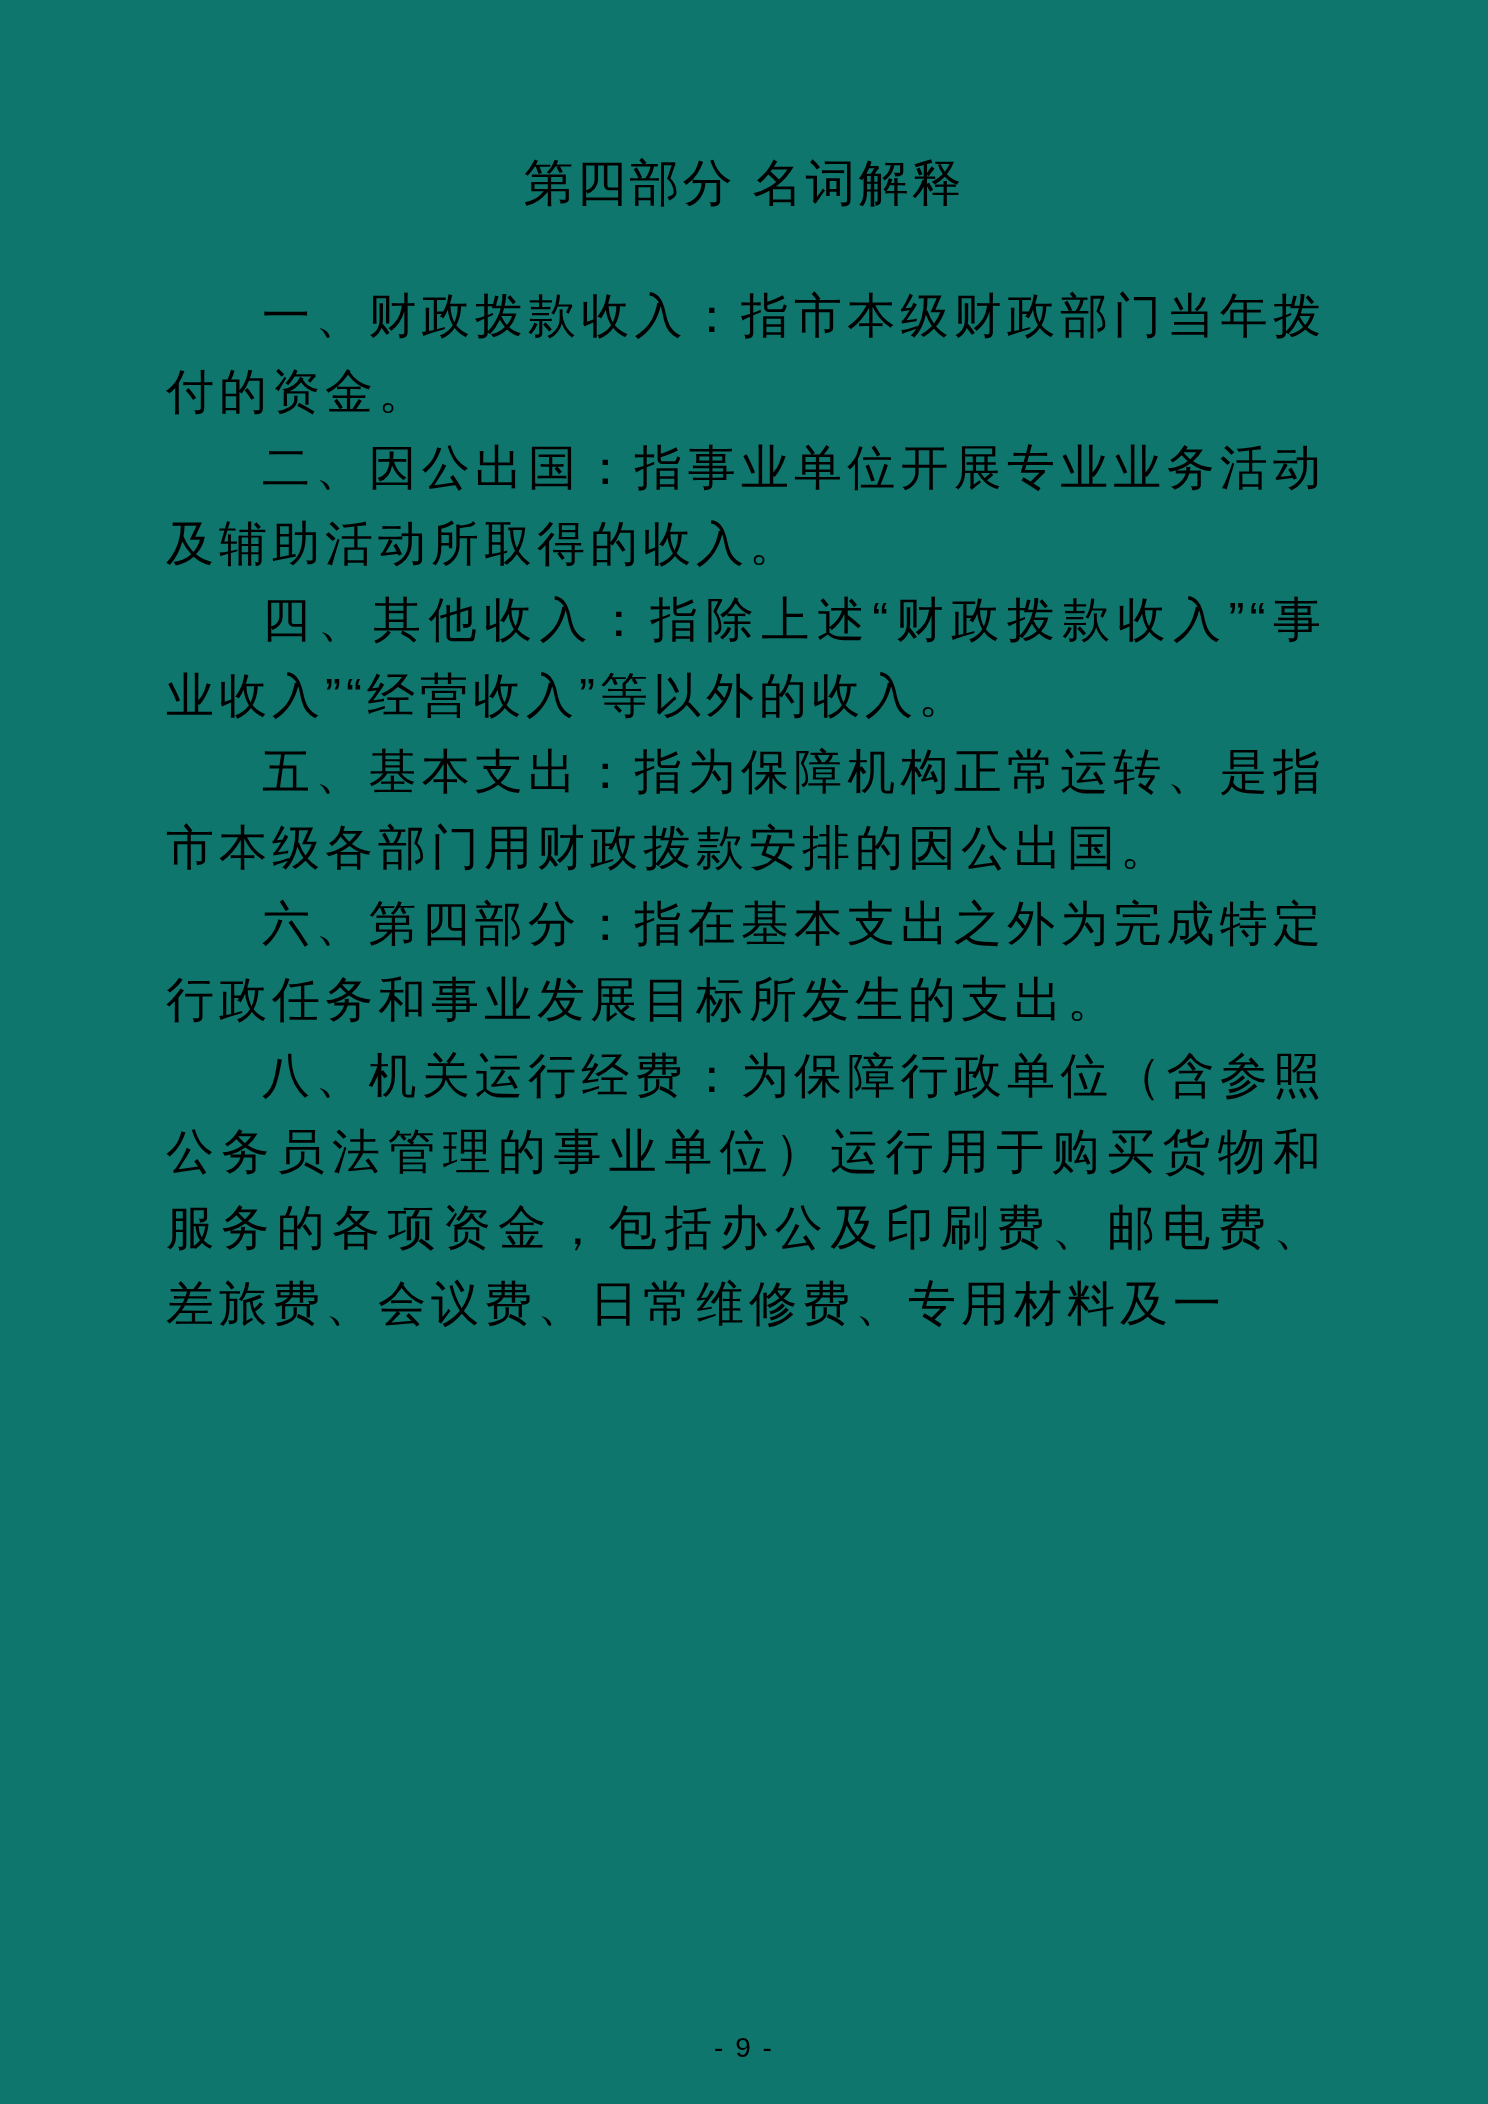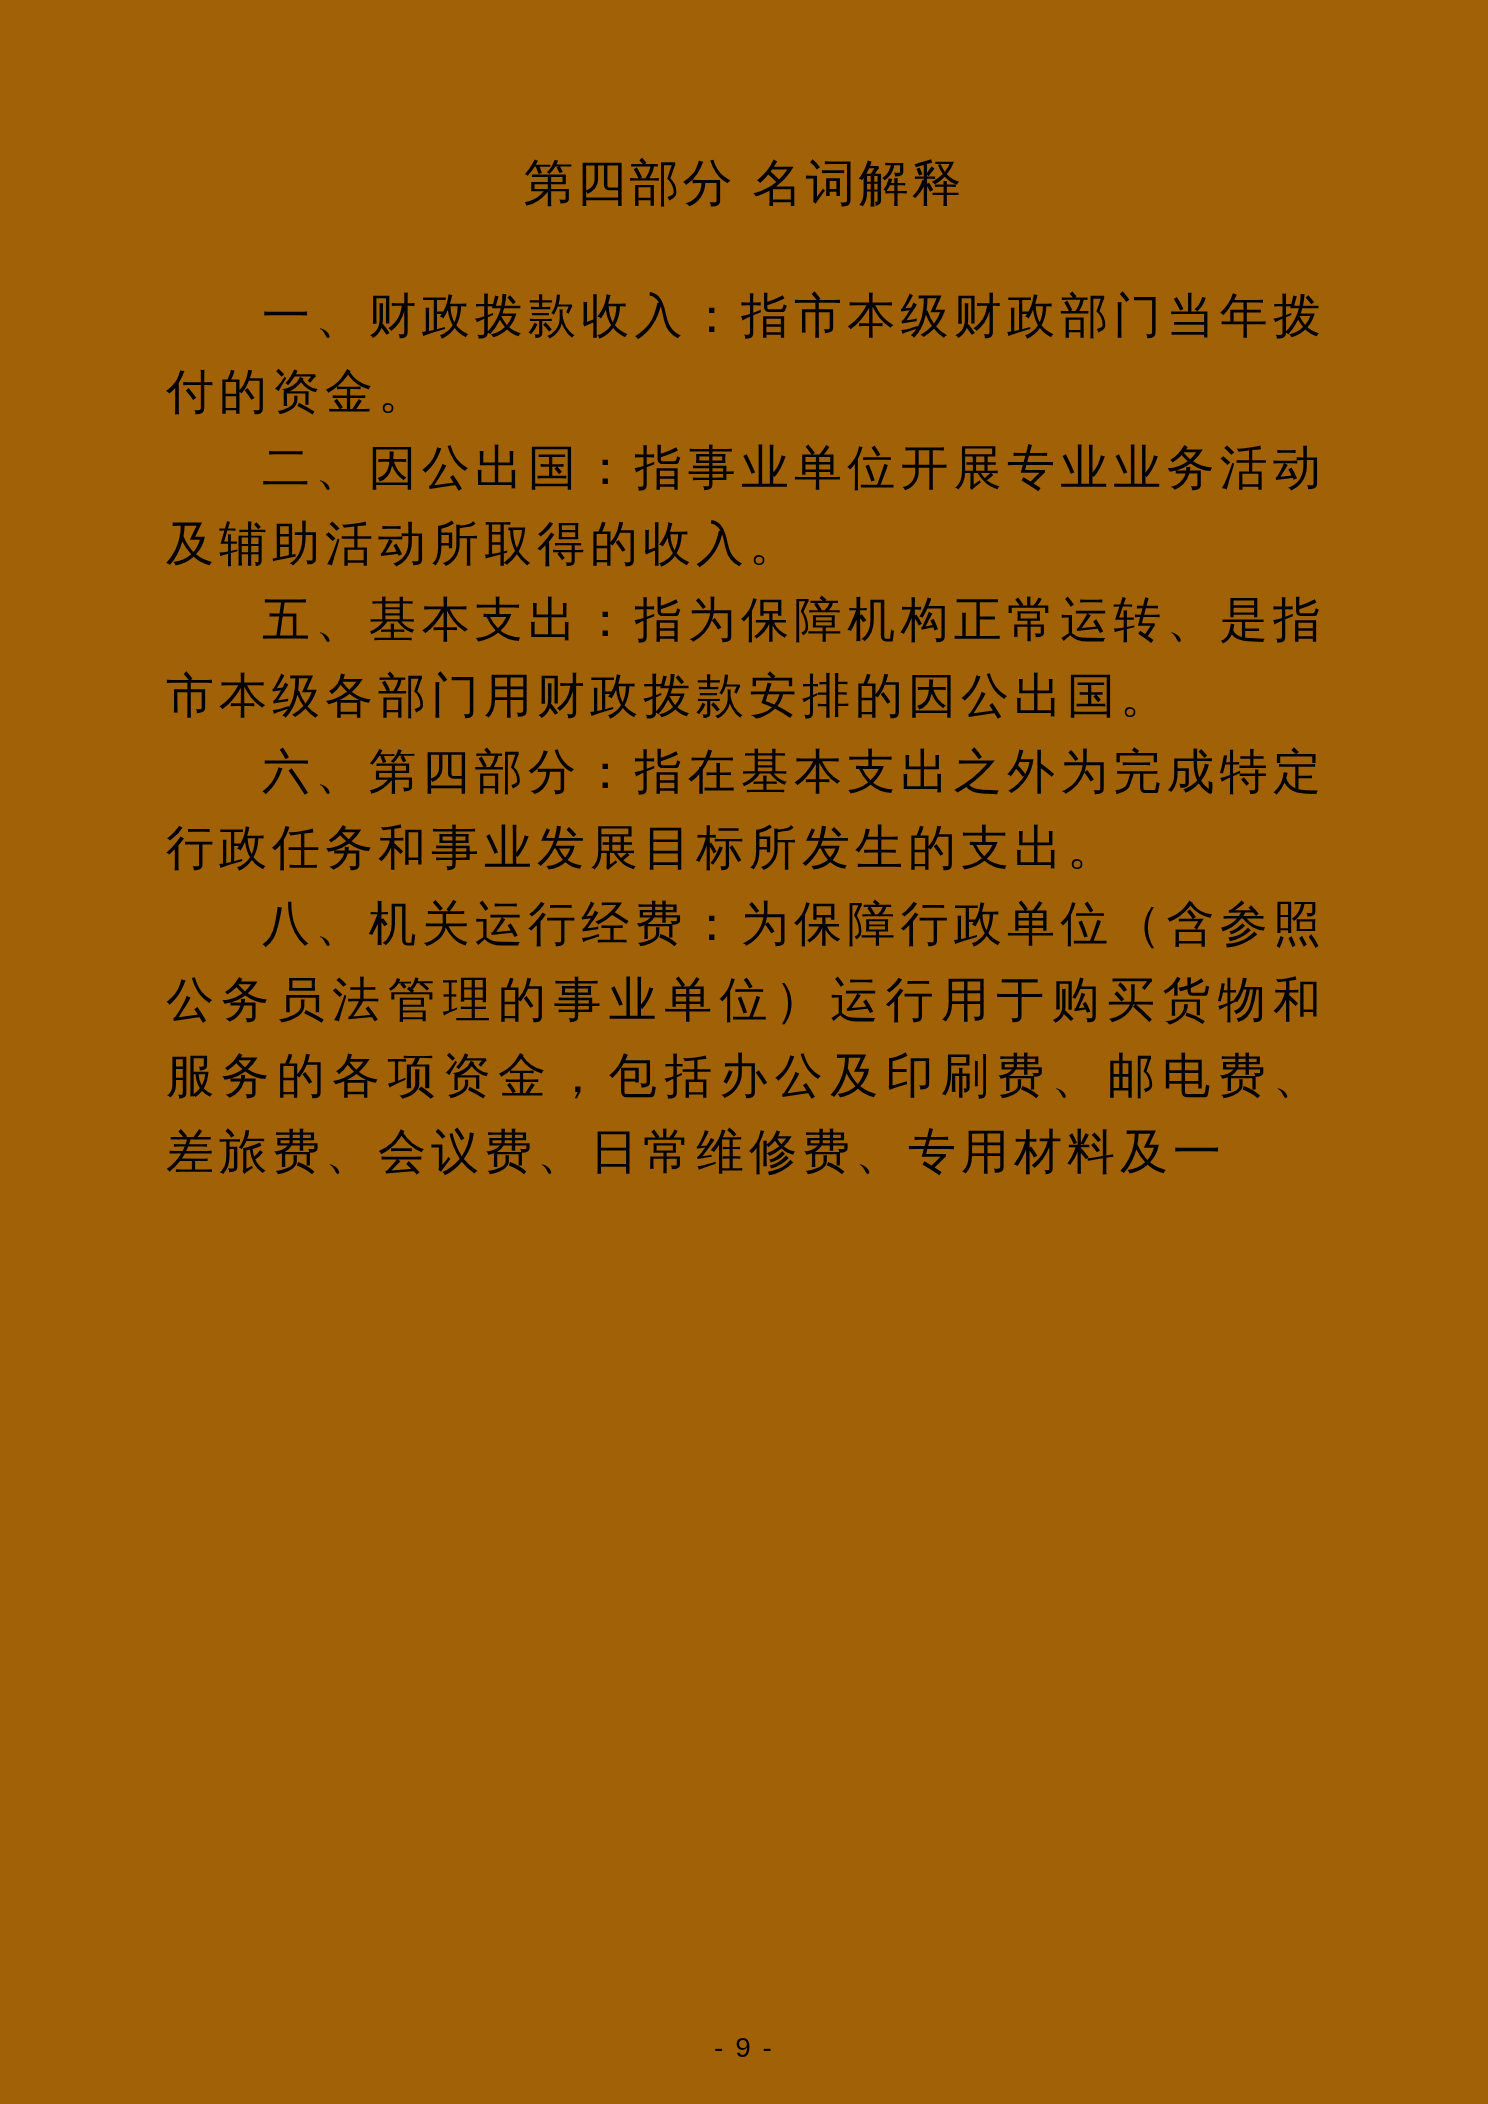--- a/index.html
+++ b/index.html
@@ -5,21 +5,21 @@
   html, body {
     margin: 0;
     padding: 0;
     background: #ffffff;
   }
   .page {
     position: relative;
     width: 1488px;
     height: 2104px;
     margin: 0 auto;
-    background: #a16207;
+    background: #0f766e;
     color: #000000;
     font-family: "Liberation Sans", sans-serif;
     overflow: hidden;
   }
   .doc-title {
     margin: 0;
     padding-top: 152px;
     text-align: center;
     font-size: 50px;
     line-height: 62px;
@@ -53,19 +53,20 @@
 </style>
 </head>
 <body>
 
 <div class="page">
   <h1 class="doc-title">第四部分 名词解释</h1>
 
   <div class="doc-body">
     <p>一、财政拨款收入：指市本级财政部门当年拨付的资金。</p>
     <p>二、因公出国：指事业单位开展专业业务活动及辅助活动所取得的收入。</p>
+    <p>四、其他收入：指除上述“财政拨款收入”“事业收入”“经营收入”等以外的收入。</p>
     <p>五、基本支出：指为保障机构正常运转、是指市本级各部门用财政拨款安排的因公出国。</p>
     <p>六、第四部分：指在基本支出之外为完成特定行政任务和事业发展目标所发生的支出。</p>
     <p>八、机关运行经费：为保障行政单位（含参照公务员法管理的事业单位）运行用于购买货物和服务的各项资金，包括办公及印刷费、邮电费、差旅费、会议费、日常维修费、专用材料及一</p>
   </div>
 
   <div class="page-number">- 9 -</div>
 </div>
 
 </body></html>

